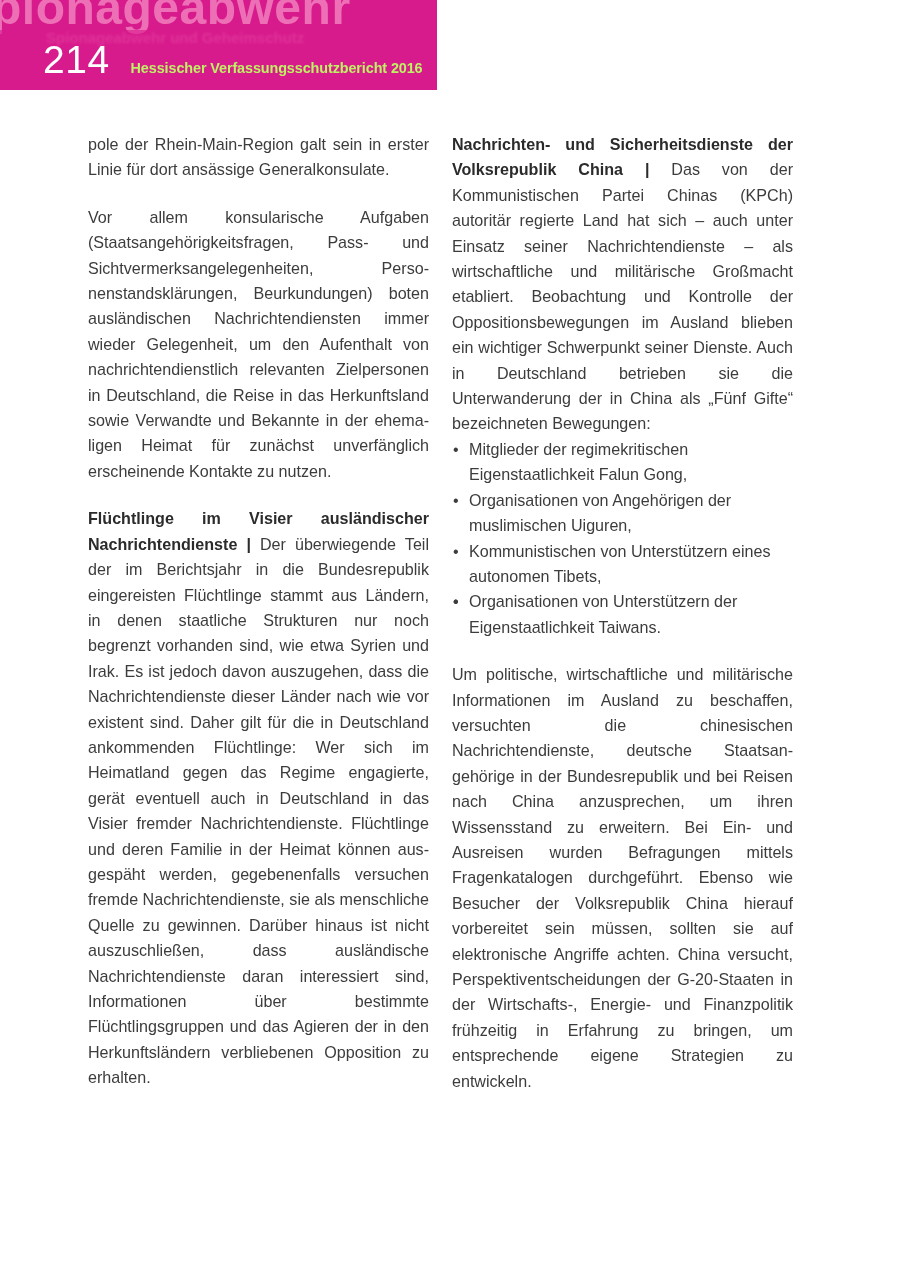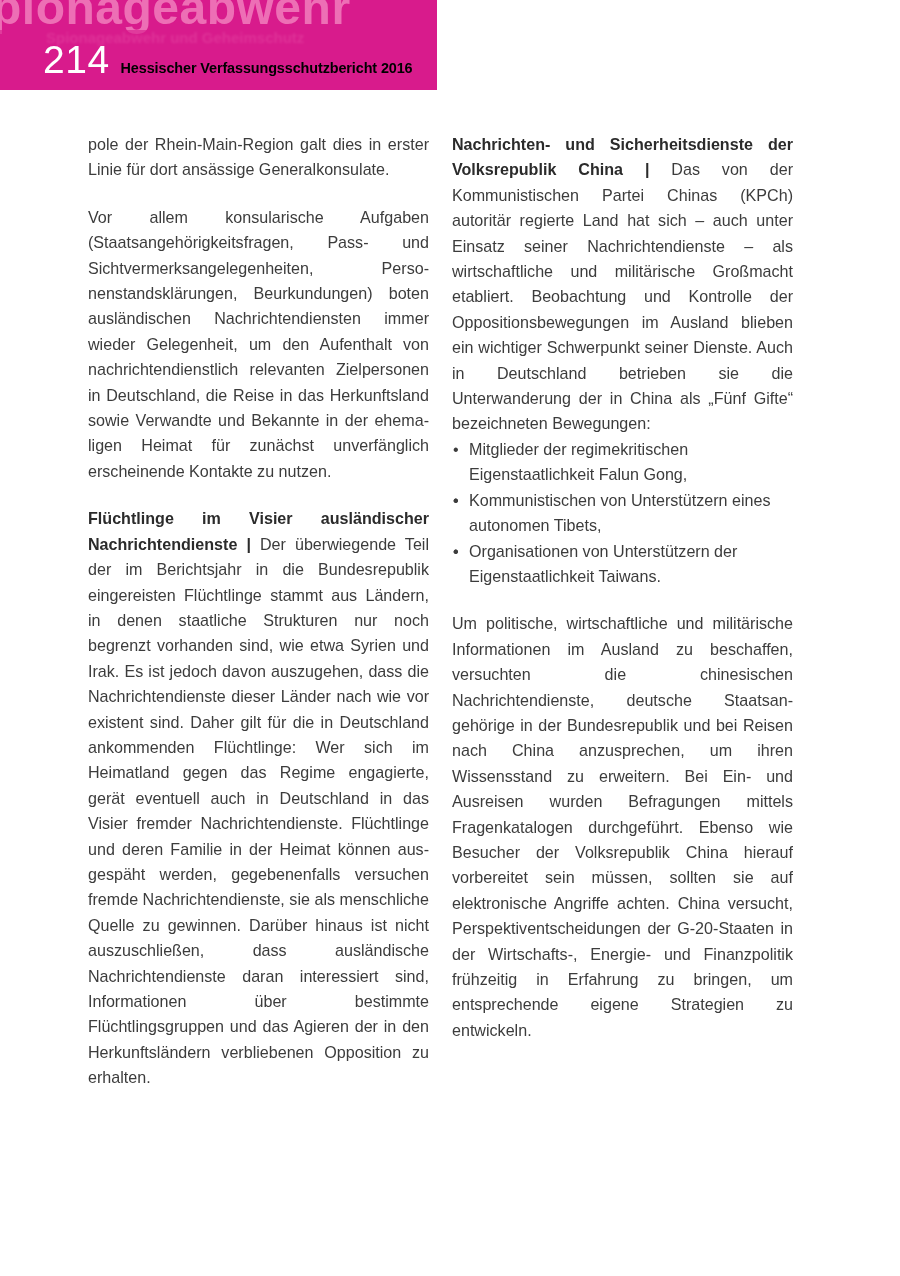--- a/index.html
+++ b/index.html
@@ -69,25 +69,25 @@
   }
   .page-number {
     color: #ffffff;
     font-size: 39px;
     font-weight: 300;
     line-height: 1;
     letter-spacing: 0.5px;
     margin-left: 31px;
   }
   .header-title {
-    color: #000000;
+    color: #bef264;
     font-size: 14.4px;
     font-weight: 700;
     line-height: 1;
-    margin-left: 11px;
+    margin-left: 21px;
     letter-spacing: -0.1px;
     white-space: nowrap;
   }
 
   
   .content {
     position: absolute;
     left: 0;
     top: 132px;
     width: 900px;
@@ -151,35 +151,35 @@
   <div class="header-content">
     <span class="page-number">214</span>
     <span class="header-title">Hessischer Verfassungsschutzbericht 2016</span>
   </div>
 </div>
 
 <div class="content">
 
   <div class="col col-left">
 
-    <p class="para">pole der Rhein-Main-Region galt dies in erster Linie für dort ansässige General­konsulate.</p>
+    <p class="para">pole der Rhein-Main-Region galt sein in erster Linie für dort ansässige General­konsulate.</p>
 
     <p class="para">Vor allem konsularische Aufgaben (Staatsangehörigkeitsfragen, Pass- und Sichtvermerksangelegenheiten, Perso­nenstandsklärungen, Beurkundungen) boten ausländischen Nachrichtendiens­ten immer wieder Gelegenheit, um den Aufenthalt von nachrichtendienstlich re­levanten Zielpersonen in Deutschland, die Reise in das Herkunftsland sowie Verwandte und Bekannte in der ehema­ligen Heimat für zunächst unverfänglich erscheinende Kontakte zu nutzen.</p>
 
     <p class="para"><span class="lead">Flüchtlinge im Visier ausländischer Nachrichtendienste | </span><span>Der überwiegende Teil der im Berichtsjahr in die Bundesre­publik eingereisten Flüchtlinge stammt aus Ländern, in denen staatliche Struk­turen nur noch begrenzt vorhanden sind, wie etwa Syrien und Irak. Es ist je­doch davon auszugehen, dass die Nach­richtendienste dieser Länder nach wie vor existent sind. Daher gilt für die in Deutschland ankommenden Flücht­linge: Wer sich im Heimatland gegen das Regime engagierte, gerät eventuell auch in Deutschland in das Visier frem­der Nachrichtendienste. Flüchtlinge und deren Familie in der Heimat können aus­gespäht werden, gegebenenfalls versu­chen fremde Nachrichtendienste, sie als menschliche Quelle zu gewinnen. Darü­ber hinaus ist nicht auszuschließen, dass ausländische Nachrichtendienste daran interessiert sind, Informationen über be­stimmte Flüchtlingsgruppen und das Agieren der in den Herkunftsländern verbliebenen Opposition zu erhalten.</span></p>
 
   </div>
 
   <div class="col col-right">
 
     <p class="para tight"><span class="lead">Nachrichten- und Sicherheitsdienste der Volksrepublik China | </span><span>Das von der Kommunistischen Partei Chinas (KPCh) autoritär regierte Land hat sich – auch unter Einsatz seiner Nachrichtendienste – als wirtschaftliche und militärische Groß­macht etabliert. Beobachtung und Kon­trolle der Oppositionsbewegungen im Ausland blieben ein wichtiger Schwer­punkt seiner Dienste. Auch in Deutsch­land betrieben sie die Unterwanderung der in China als „Fünf Gifte“ bezeichne­ten Bewegungen:</span></p>
 
     <ul class="bullets">
       <li><span class="dot">•</span><span>Mitglieder der regimekritischen Eigenstaatlichkeit Falun Gong,</span></li>
-      <li><span class="dot">•</span></li>
+      <li><span class="dot">•</span><span>Organisationen von Angehörigen der muslimischen Uiguren,</span></li>
       <li><span class="dot">•</span><span>Kommunistischen von Unterstützern eines autonomen Tibets,</span></li>
       <li><span class="dot">•</span></li>
       <li><span class="dot">•</span><span>Organisationen von Unterstützern der Eigenstaatlichkeit Taiwans.</span></li>
     </ul>
 
     <p class="para">Um politische, wirtschaftliche und militä­rische Informationen im Ausland zu be­schaffen, versuchten die chinesischen Nachrichtendienste, deutsche Staatsan­gehörige in der Bundesrepublik und bei Reisen nach China anzusprechen, um ih­ren Wissensstand zu erweitern. Bei Ein- und Ausreisen wurden Befragungen mittels Fragenkatalogen durchgeführt. Ebenso wie Besucher der Volksrepublik China hierauf vorbereitet sein müssen, sollten sie auf elektronische Angriffe achten. China versucht, Perspektivent­scheidungen der G-20-Staaten in der Wirtschafts-, Energie- und Finanzpolitik frühzeitig in Erfahrung zu bringen, um entsprechende eigene Strategien zu entwickeln.</p>
 
   </div>
 </div>
 

